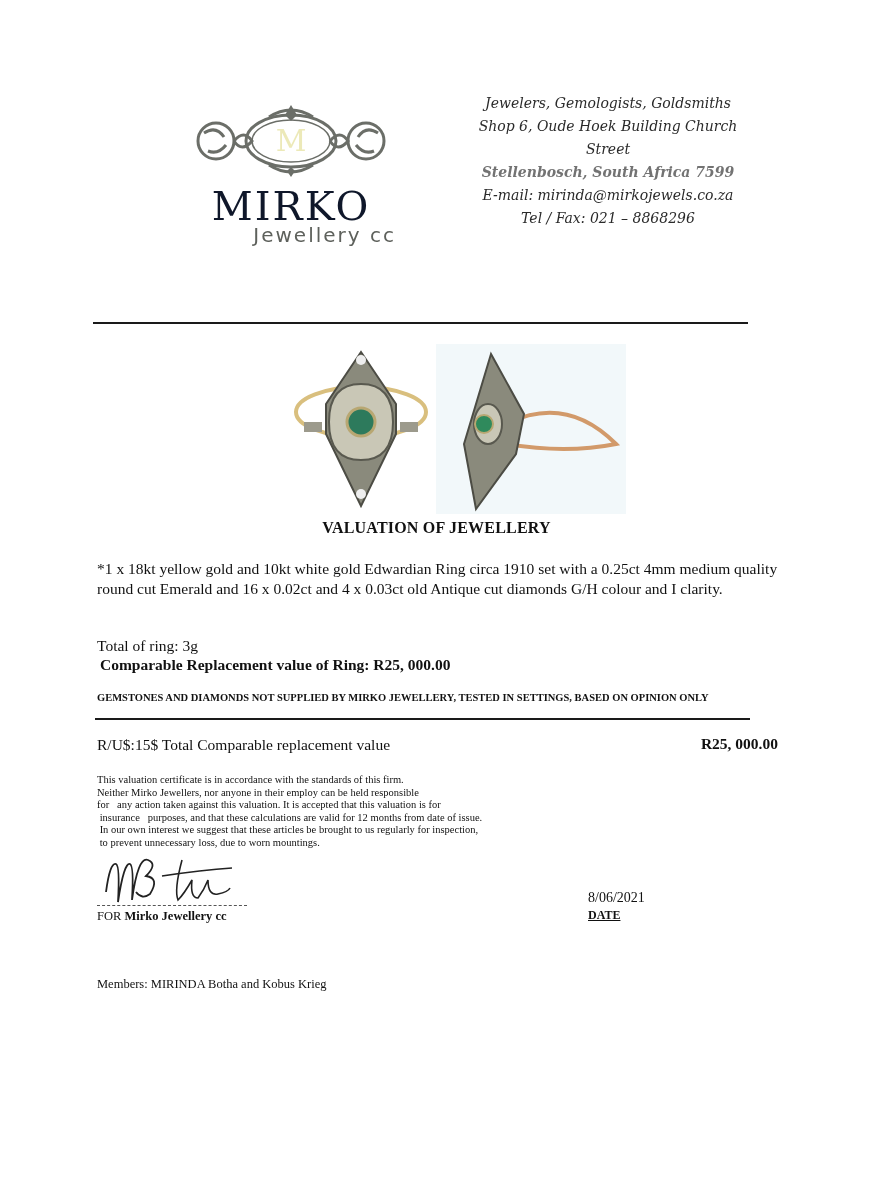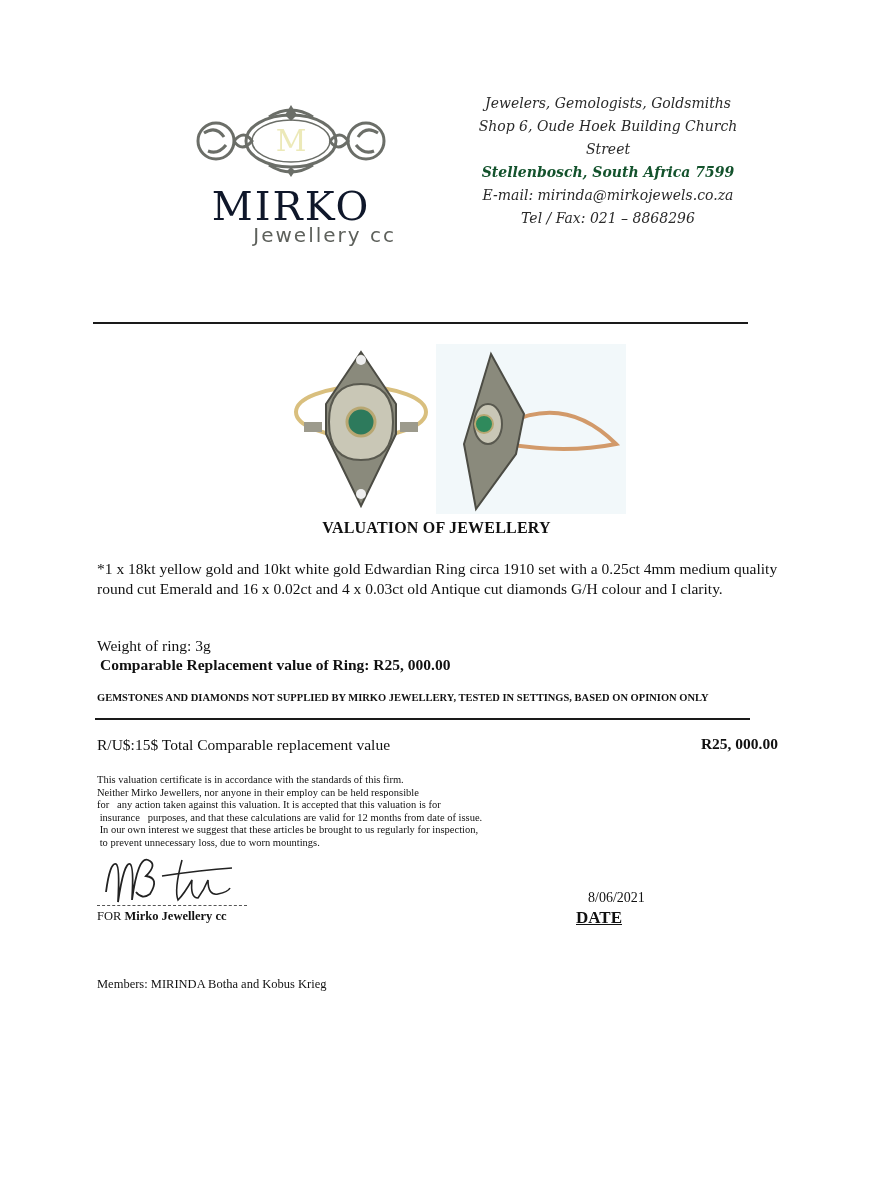--- a/index.html
+++ b/index.html
@@ -4,21 +4,21 @@
 <style>
   html, body { margin: 0; padding: 0; background: #ffffff; }
   body { width: 873px; height: 1200px; position: relative; overflow: hidden; color: #111; font-family: "Liberation Serif", serif; }
 
   .logo { position: absolute; left: 186px; top: 95px; width: 210px; height: 150px; }
   .logo-ornament { position: absolute; left: 8px; top: 8px; }
   .logo-brand { position: absolute; left: 10px; top: 88px; width: 190px; text-align: center; font-family: "DejaVu Serif", serif; font-size: 40px; letter-spacing: 2px; color: #0f172a; }
   .logo-sub { position: absolute; left: 0; top: 128px; width: 210px; text-align: right; font-family: "DejaVu Sans", sans-serif; font-size: 20px; letter-spacing: 2px; color: #5e615c; }
 
   .address { position: absolute; left: 470px; top: 92px; width: 276px; text-align: center; font-family: "DejaVu Serif", serif; font-style: italic; font-size: 14px; line-height: 23px; color: #2a2a2a; }
-  .address .bold { font-weight: bold; color: #14532d; }
+  .address .bold { font-weight: bold; color: #737373; }
 
   .rule-top { position: absolute; left: 93px; top: 322px; width: 655px; height: 2px; background: #1a1a1a; }
 
   .ring-photos { position: absolute; left: 286px; top: 344px; width: 340px; height: 170px; }
   .ring-photo { position: absolute; top: 0; height: 170px; }
   .ring1 { left: 0; width: 150px; background: #ffffff; }
   .ring2 { left: 150px; width: 190px; background: #f2f8fa; }
 
   .title { position: absolute; left: 0; top: 519px; width: 873px; text-align: center; font-weight: bold; font-size: 16px; letter-spacing: 0.2px; }
   .desc { position: absolute; left: 97px; top: 559px; width: 690px; font-size: 15.5px; line-height: 19.5px; }
@@ -34,21 +34,21 @@
   .terms { position: absolute; left: 97px; top: 774px; width: 440px; font-size: 10.5px; line-height: 12.6px; }
   .terms div { white-space: nowrap; }
 
   .signature { position: absolute; left: 98px; top: 852px; }
   .sig-line { position: absolute; left: 97px; top: 905px; width: 150px; border-top: 1px dashed #555; }
   .for-line { position: absolute; left: 97px; top: 909px; font-size: 12.5px; }
   .for-line b { font-weight: bold; }
   .members { position: absolute; left: 97px; top: 977px; font-size: 12.5px; }
 
   .date-val { position: absolute; left: 588px; top: 890px; font-size: 14px; }
-  .date-lbl { position: absolute; left: 576px; top: 908px; font-size: 17px; font-weight: bold; text-decoration: underline; }
+  .date-lbl { position: absolute; left: 588px; top: 908px; font-size: 12px; font-weight: bold; text-decoration: underline; }
 </style>
 </head>
 <body>
 
 <div class="logo">
   <svg class="logo-ornament" width="194" height="80" viewBox="0 0 194 80">
     <g fill="none" stroke="#6b6e68" stroke-width="3">
       <ellipse cx="97" cy="38" rx="45" ry="26"></ellipse>
       <ellipse cx="97" cy="38" rx="39" ry="21" stroke-width="1.5"></ellipse>
       <circle cx="22" cy="38" r="18"></circle>
@@ -97,21 +97,21 @@
       <path d="M70 80 q60 -30 110 20 q-50 10 -110 0" fill="none" stroke="#d29a6a" stroke-width="4"></path>
       <path d="M55 10 L88 70 L80 110 L40 165 L28 100 Z" fill="#8a8a7c" stroke="#4c4c44" stroke-width="2"></path>
       <ellipse cx="52" cy="80" rx="14" ry="20" fill="#c9c7b6" stroke="#59594f" stroke-width="2"></ellipse>
       <circle cx="48" cy="80" r="9" fill="#2f8a5c" stroke="#b8a772" stroke-width="2"></circle>
     </svg>
   </div>
 </div>
 
 <div class="title">VALUATION OF JEWELLERY</div>
 <div class="desc">*1 x 18kt yellow gold and 10kt white gold Edwardian Ring circa 1910 set with a 0.25ct 4mm medium quality round cut Emerald and 16 x 0.02ct and 4 x 0.03ct old Antique cut diamonds G/H colour and I clarity.</div>
-<div class="weight">Weight of ring: 3g</div>
+<div class="weight">Total of ring: 3g</div>
 <div class="replace">Comparable Replacement value of Ring: R25, 000.00</div>
 
 <div class="disclaimer">GEMSTONES AND DIAMONDS NOT SUPPLIED BY MIRKO JEWELLERY, TESTED IN SETTINGS, BASED ON OPINION ONLY</div>
 <div class="rule-mid"></div>
 
 <div class="total-label">R/U$:15$ Total Comparable replacement value</div>
 <div class="total-value">R25, 000.00</div>
 
 <div class="terms">
   <div>This valuation certificate is in accordance with the standards of this firm.</div>

